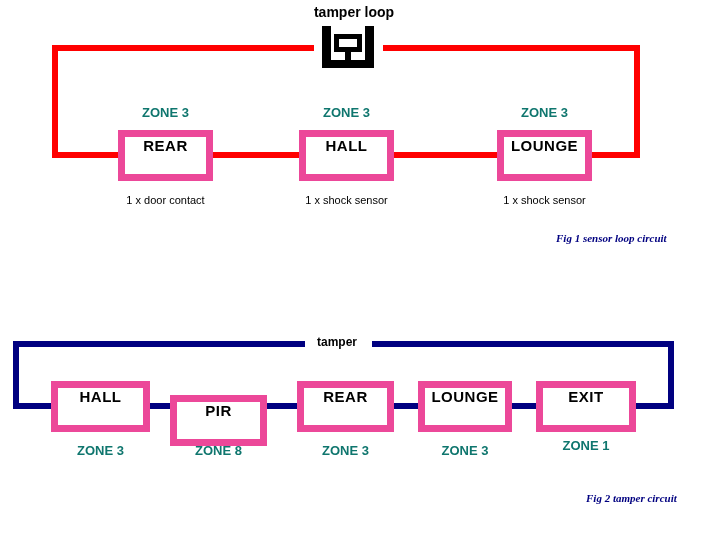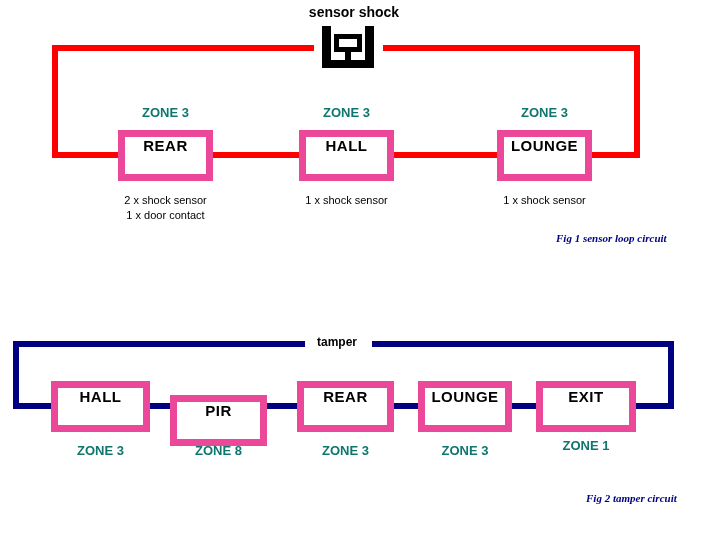--- a/index.html
+++ b/index.html
@@ -105,21 +105,21 @@
     position: absolute;
     z-index: 9;
     background: #ffffff;
   }
 </style>
 </head>
 <body>
 
 <div id="canvas">
 
-  <div class="loop-title" style="left:0; top:4px; width:708px;">sensor shock</div>
+  <div class="loop-title" style="left:0; top:4px; width:708px;">tamper loop</div>
 
   <div class="wire wire-red" style="left:52px; top:45px; width:262px; height:6px;"></div>
 
   <div class="wire wire-red" style="left:383px; top:45px; width:257px; height:6px;"></div>
 
   <div class="wire wire-red" style="left:52px; top:45px; width:6px; height:113px;"></div>
 
   <div class="wire wire-red" style="left:634px; top:45px; width:6px; height:113px;"></div>
 
   <div class="wire wire-red" style="left:52px; top:152px; width:70px; height:6px;"></div>
@@ -150,21 +150,20 @@
     <span class="node-label">REAR</span>
   </div>
   <div class="node-box" style="left:299px; top:130px; width:95px; height:51px;">
     <span class="node-label">HALL</span>
   </div>
   <div class="node-box" style="left:497px; top:130px; width:95px; height:51px;">
     <span class="node-label">LOUNGE</span>
   </div>
 
   <div class="detail-text" style="left:100px; top:193px; width:131px;">
-    <div>2 x shock sensor</div>
     <div>1 x door contact</div>
   </div>
   <div class="detail-text" style="left:281px; top:193px; width:131px;">
     <div>1 x shock sensor</div>
   </div>
   <div class="detail-text" style="left:479px; top:193px; width:131px;">
     <div>1 x shock sensor</div>
   </div>
 
   <div class="fig-caption" style="left:556px; top:232px;">Fig 1 sensor loop circuit</div>

